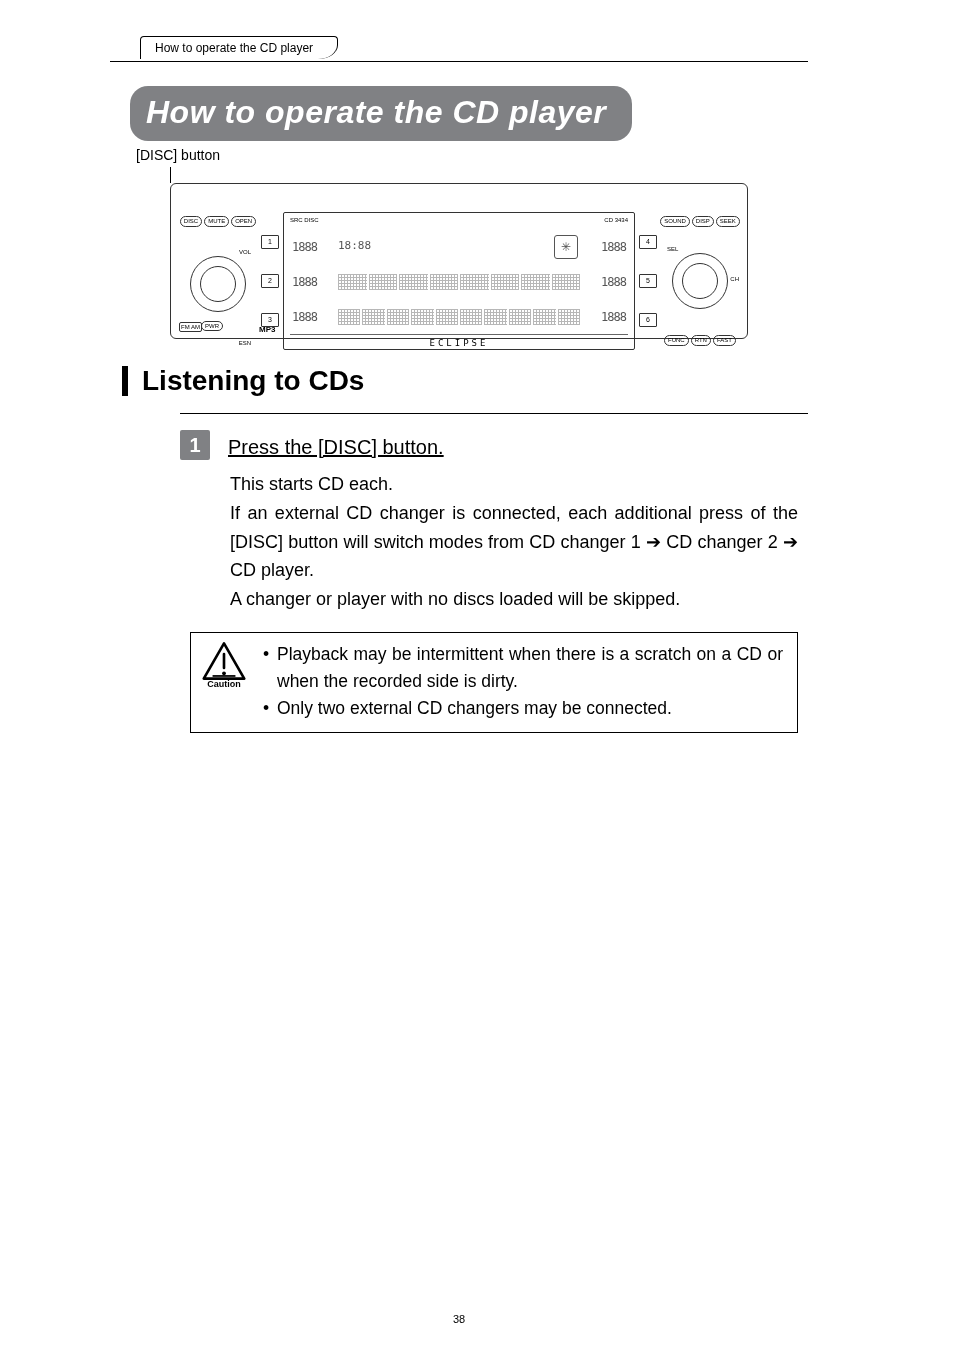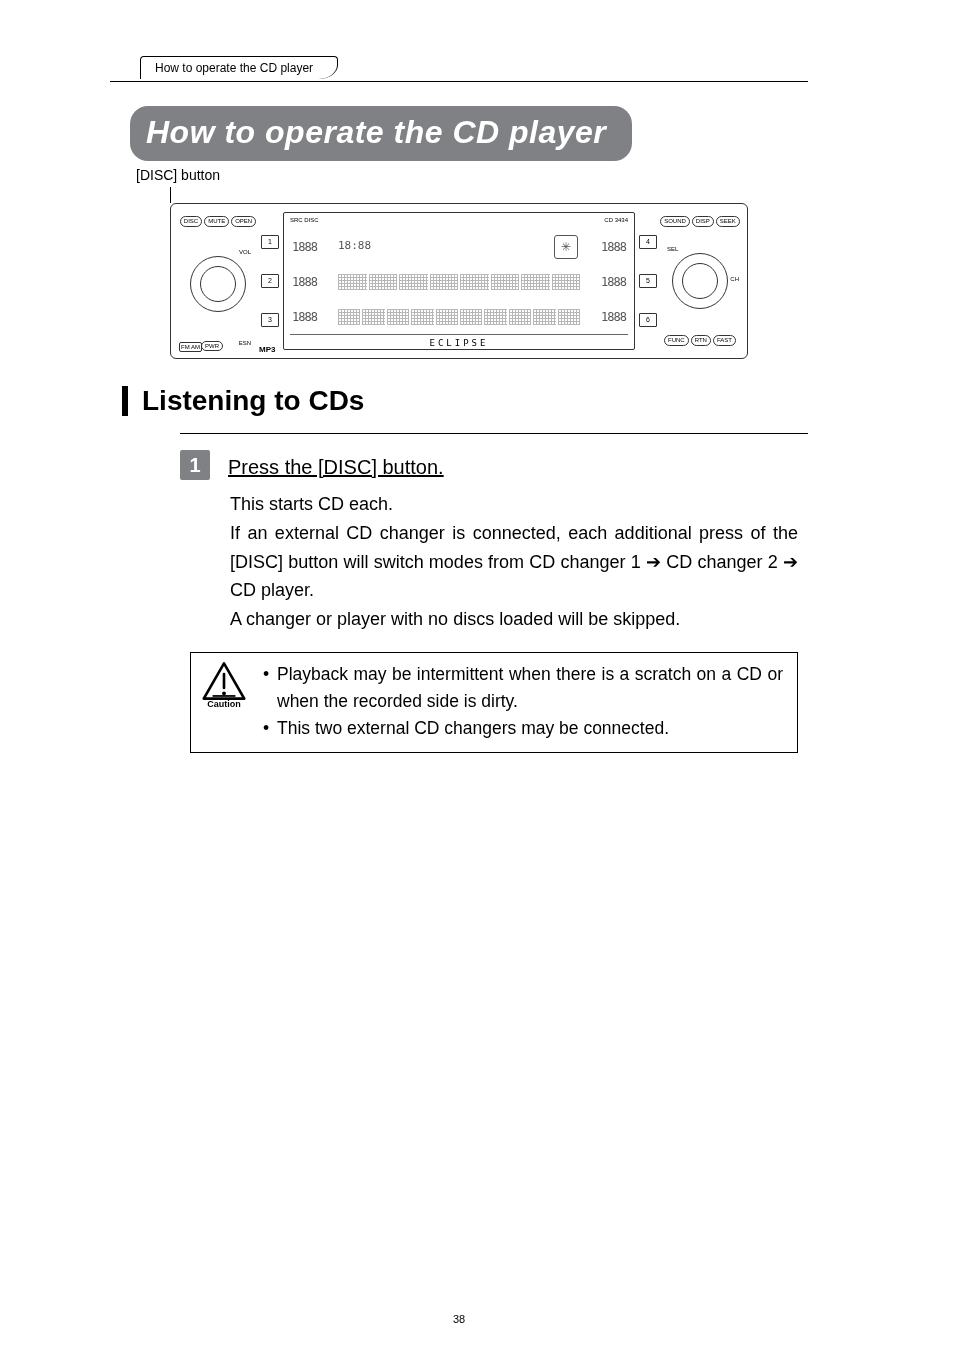--- a/index.html
+++ b/index.html
@@ -7,21 +7,21 @@
     padding: 0;
     background: #fff;
     font-family: Arial, Helvetica, sans-serif;
     color: #000;
   }
   .page {
     width: 918px;
     height: 1355px;
     position: relative;
     box-sizing: border-box;
-    padding: 56px 110px 40px 110px;
+    padding: 36px 110px 40px 110px;
   }
   
   .tab-row {
     position: relative;
     height: 30px;
     margin-bottom: 12px;
   }
   .tab {
     position: relative;
     display: inline-block;
@@ -77,20 +77,21 @@
     height: 156px;
     position: relative;
     box-sizing: border-box;
     padding: 8px;
     background: #fff;
   }
   .device-inner {
     display: flex;
     height: 100%;
     gap: 4px;
+    margin-top: 20px;
   }
   .knob-col {
     width: 78px;
     display: flex;
     flex-direction: column;
     align-items: center;
     justify-content: space-between;
     padding: 4px 0;
   }
   .knob {
@@ -508,19 +509,19 @@
       </div>
       <div class="caution-label">Caution</div>
     </div>
     <div class="caution-list">
       <div class="row">
         <div class="bullet">•</div>
         <div class="bt">Playback may be intermittent when there is a scratch on a CD or when the recorded side is dirty.</div>
       </div>
       <div class="row">
         <div class="bullet">•</div>
-        <div class="bt">This two external CD changers may be connected.</div>
+        <div class="bt">Only two external CD changers may be connected.</div>
       </div>
     </div>
   </div>
 
   <div class="page-number">38</div>
 </div>
 
 </body></html>

